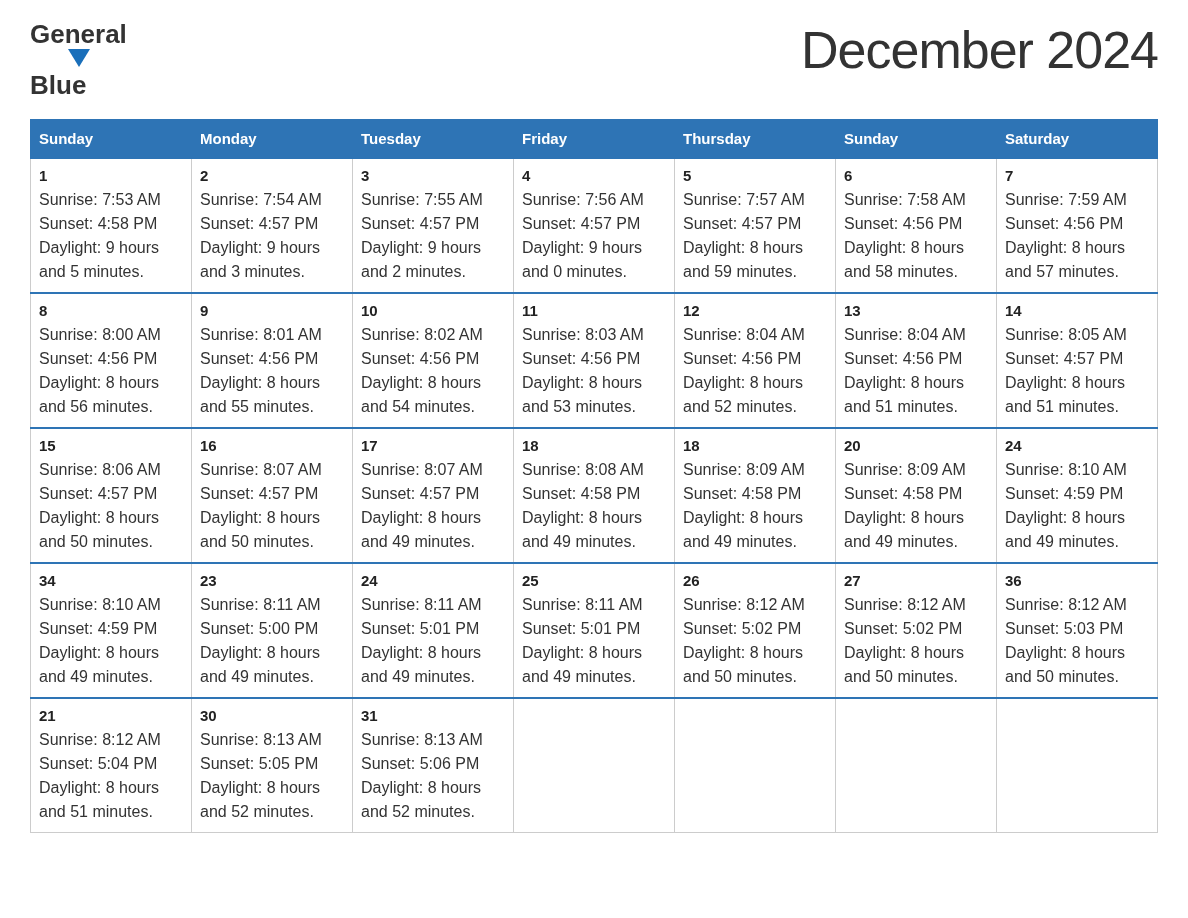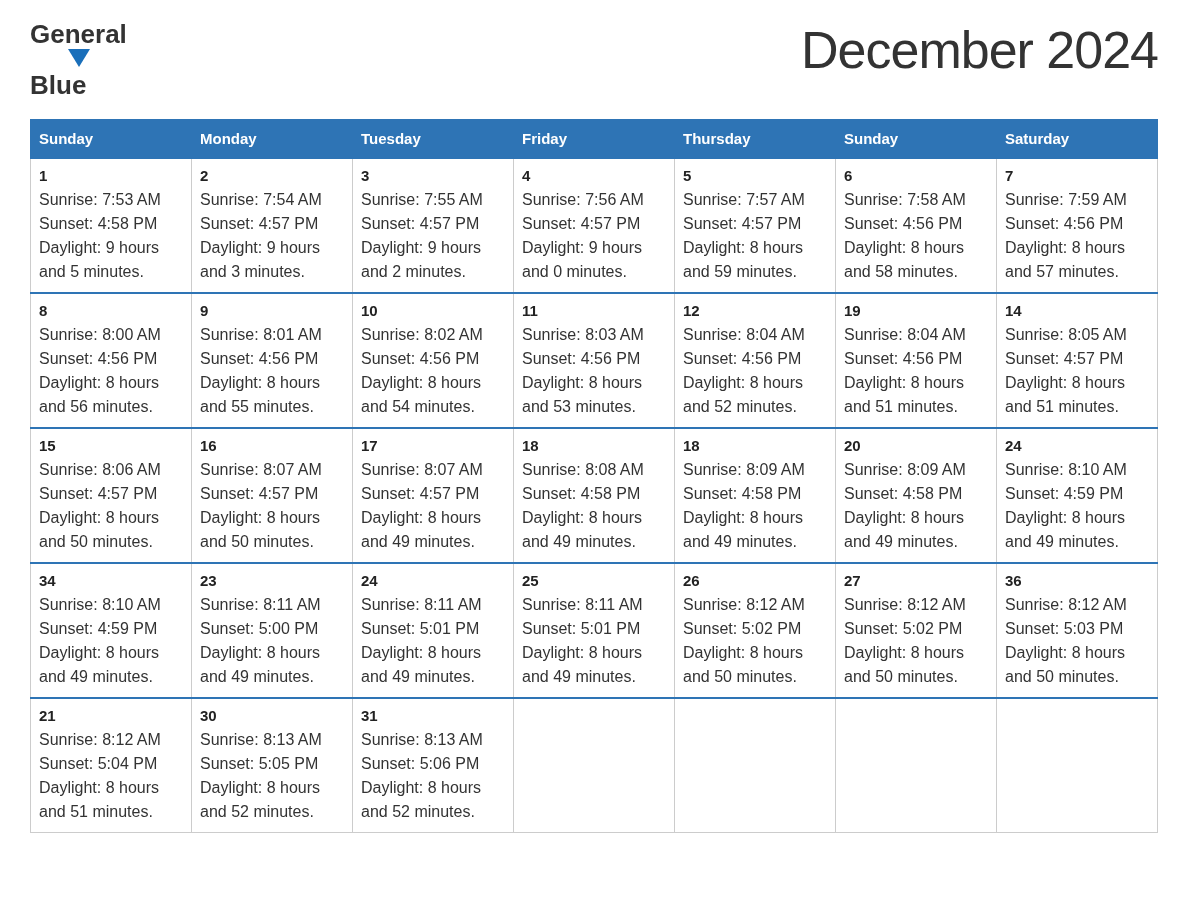--- a/index.html
+++ b/index.html
@@ -215,21 +215,21 @@
       </td>
         <td>
         <span class="day-num">12</span>
         <div class="day-info">
           Sunrise: 8:04 AM<br>
           Sunset: 4:56 PM<br>
           Daylight: 8 hours and 52 minutes.
         </div>
       </td>
         <td>
-        <span class="day-num">19</span>
+        <span class="day-num">13</span>
         <div class="day-info">
           Sunrise: 8:04 AM<br>
           Sunset: 4:56 PM<br>
           Daylight: 8 hours and 51 minutes.
         </div>
       </td>
         <td>
         <span class="day-num">14</span>
         <div class="day-info">
           Sunrise: 8:05 AM<br>

